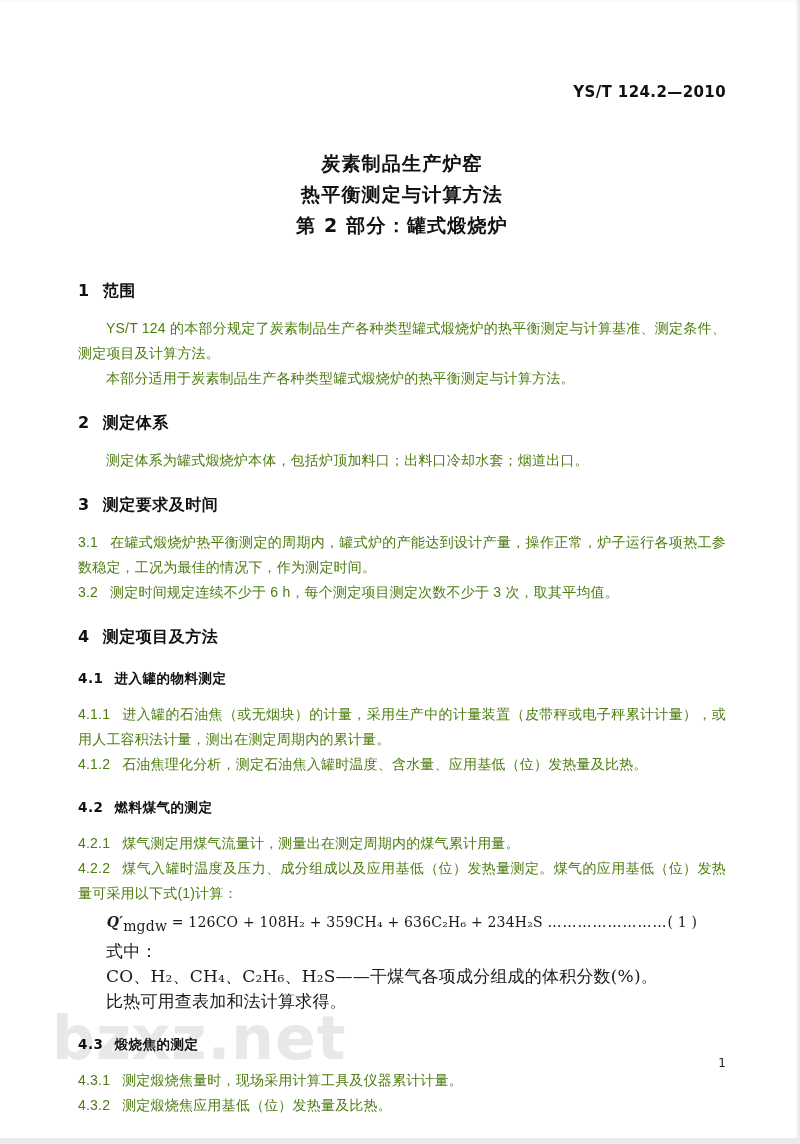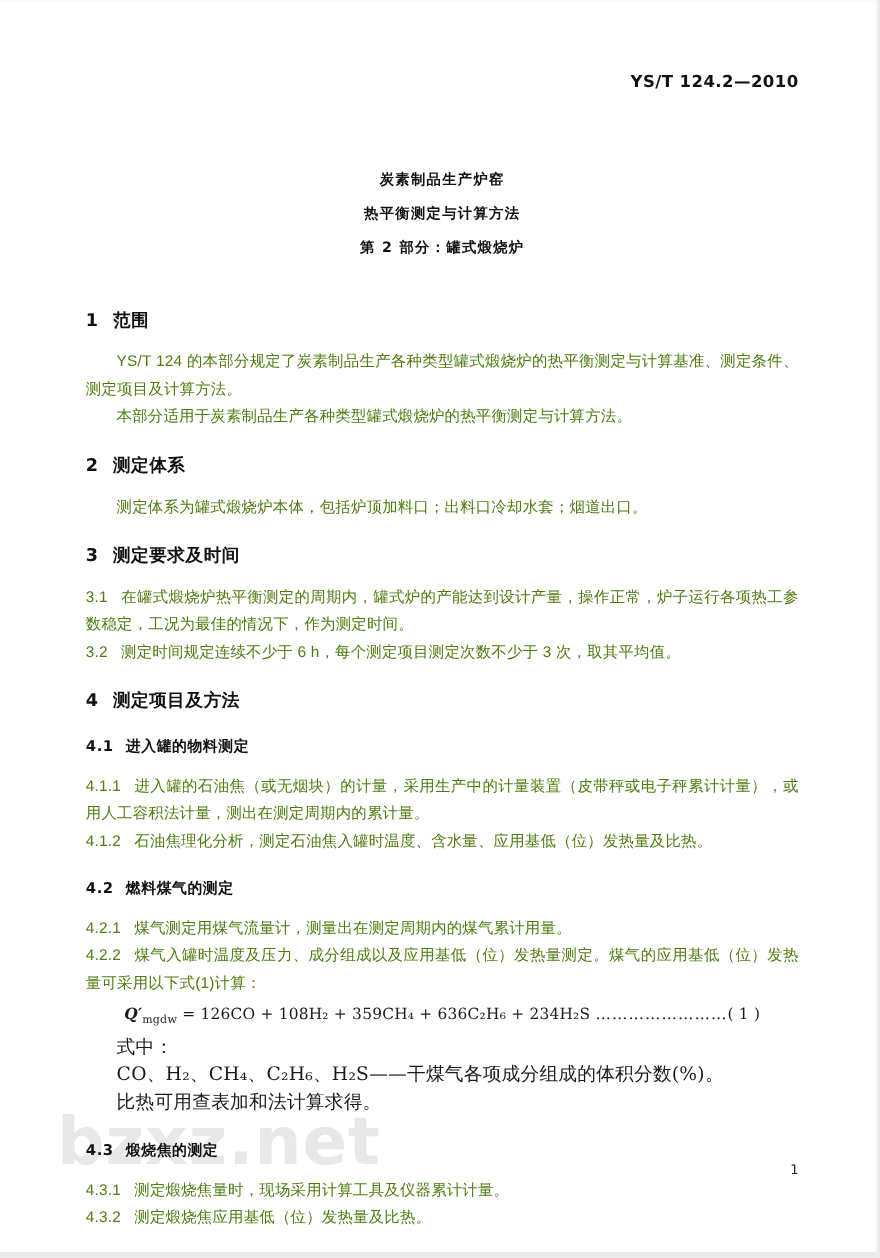--- a/index.html
+++ b/index.html
@@ -49,21 +49,21 @@
     color: #e7e8ea;
     white-space: nowrap;
     user-select: none;
     z-index: 0;
     line-height: 1;
   }
 
   
   .header {
     position: absolute;
-    top: 65px;
+    top: 83px;
     right: 74px;
     font-family: "DejaVu Sans", "Liberation Sans", sans-serif;
     font-weight: bold;
     font-size: 15px;
     letter-spacing: 0.4px;
     color: #111;
     z-index: 2;
     margin-left: 48px;
   }
 
@@ -74,21 +74,21 @@
     top: 0;
     width: 648px;
     z-index: 2;
   }
 
   .title-block {
     margin-top: 148px;
     text-align: center;
     font-family: "DejaVu Sans", "Liberation Sans", sans-serif;
     font-weight: bold;
-    font-size: 13px;
+    font-size: 19px;
     line-height: 31px;
     letter-spacing: 1.2px;
     color: #111;
   }
   .title-line { display: block; }
 
   .sec-h {
     font-family: "DejaVu Sans", "Liberation Sans", sans-serif;
     font-weight: bold;
     font-size: 16px;
@@ -119,21 +119,21 @@
 
   .formula-line {
     font-family: "DejaVu Serif", "Liberation Serif", serif;
     font-size: 14px;
     line-height: 25px;
     text-align: center;
     letter-spacing: 0.2px;
     white-space: nowrap;
   }
   .formula-line .qsym { font-style: italic; font-weight: bold; }
-  .formula-line sub { font-size: 10px; }
+  .formula-line sub { font-size: 14px; }
   .dots { letter-spacing: 1px; }
 
   .where-block {
     margin-left: 28px;
     font-family: "DejaVu Serif", "Liberation Serif", serif;
     font-size: 17px;
     line-height: 25px;
     letter-spacing: 0.2px;
   }
 

